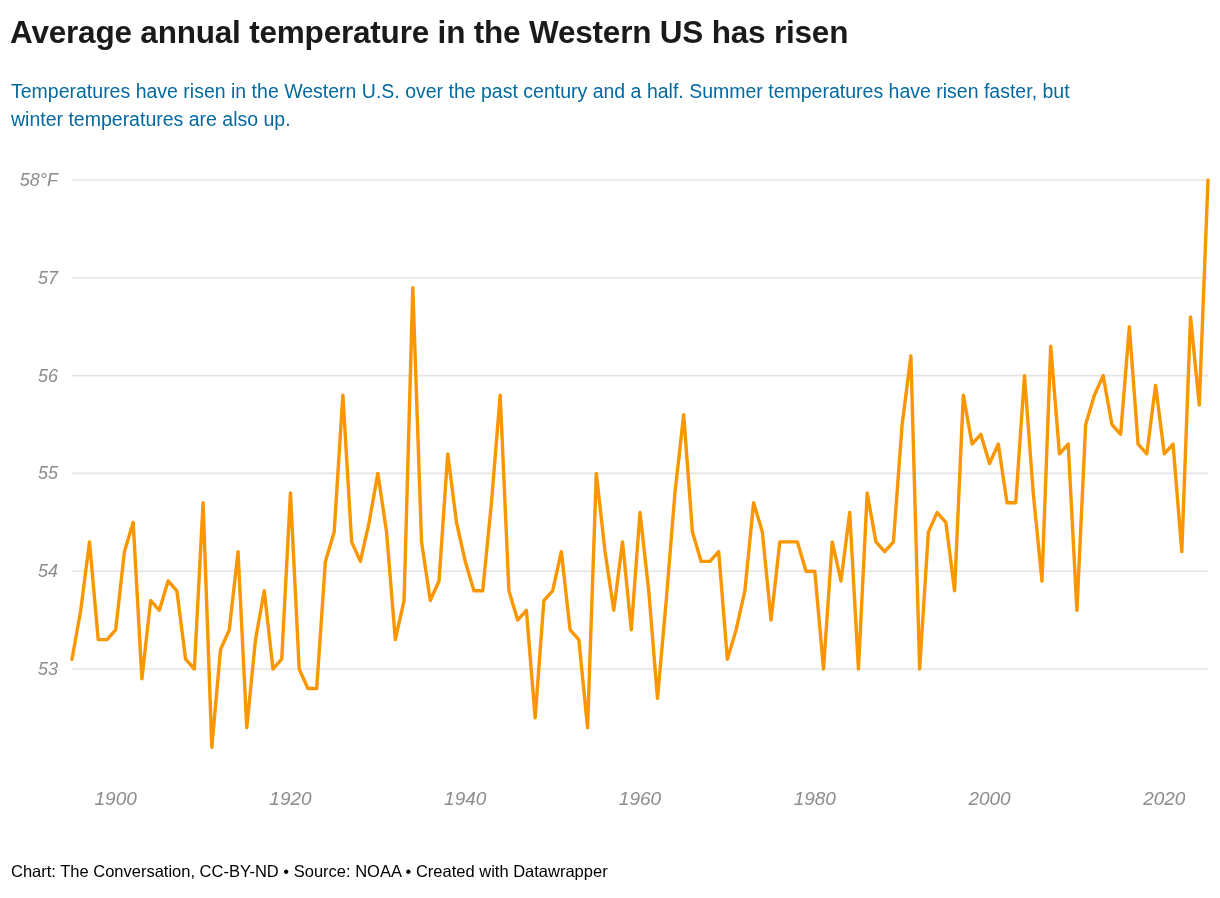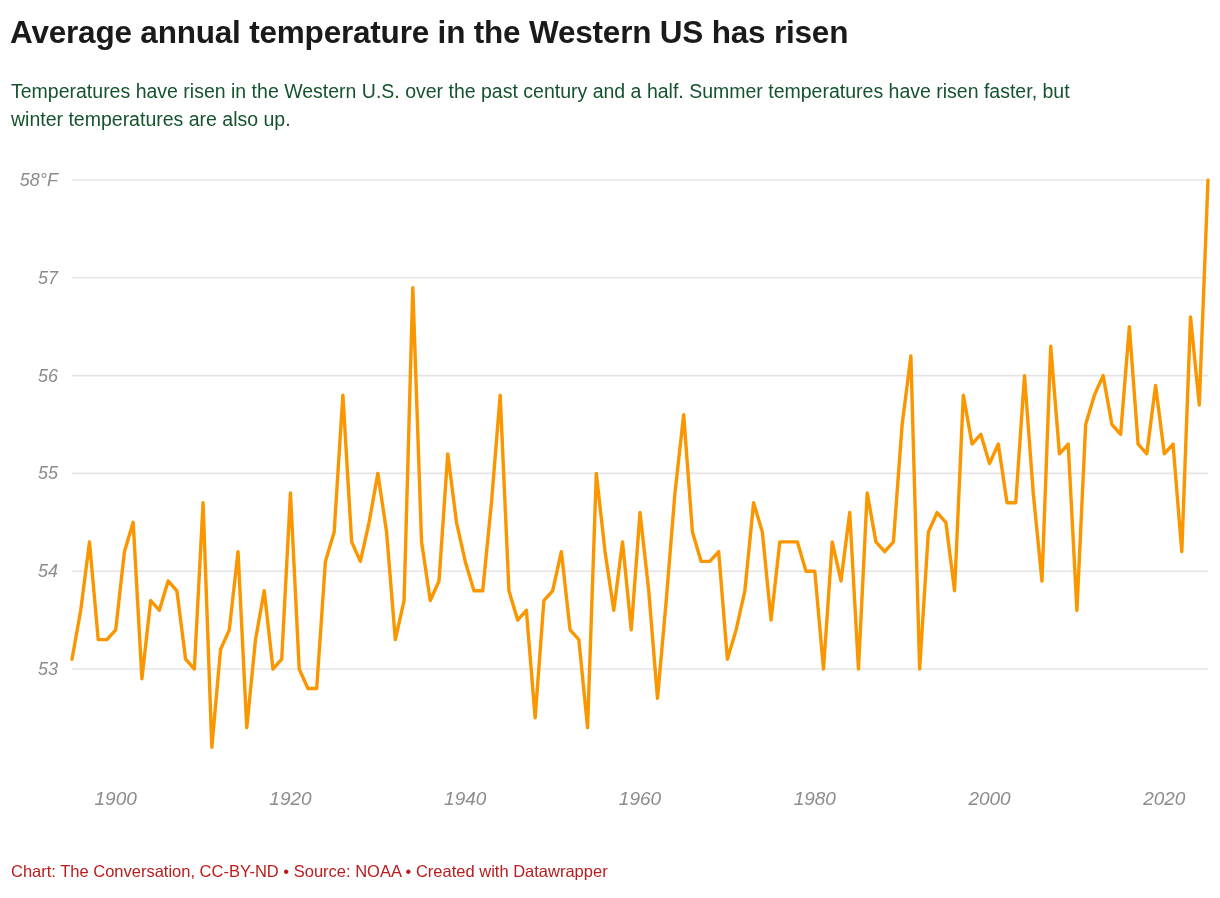--- a/index.html
+++ b/index.html
@@ -32,40 +32,40 @@
     line-height: 1.15;
     white-space: nowrap;
   }
   .subtitle {
     position: absolute;
     left: 11px;
     top: 78px;
     width: 1110px;
     font-size: 19.5px;
     font-weight: normal;
-    color: #14532d;
+    color: #0369a1;
     line-height: 1.42;
   }
   .plot {
     position: absolute;
     left: 0;
     top: 160px;
     width: 1220px;
     height: 660px;
     font-style: italic;
   }
   .plot svg {
     display: block;
   }
   .footer {
     position: absolute;
     left: 11px;
     top: 862px;
     font-size: 16.5px;
-    color: #b91c1c;
+    color: #000000;
     white-space: nowrap;
   }
   .ytick-text {
     font-family: "Liberation Sans", sans-serif;
     font-size: 18px;
     fill: #8c8c8c;
   }
   .xtick-text {
     font-family: "Liberation Sans", sans-serif;
     font-size: 19px;

